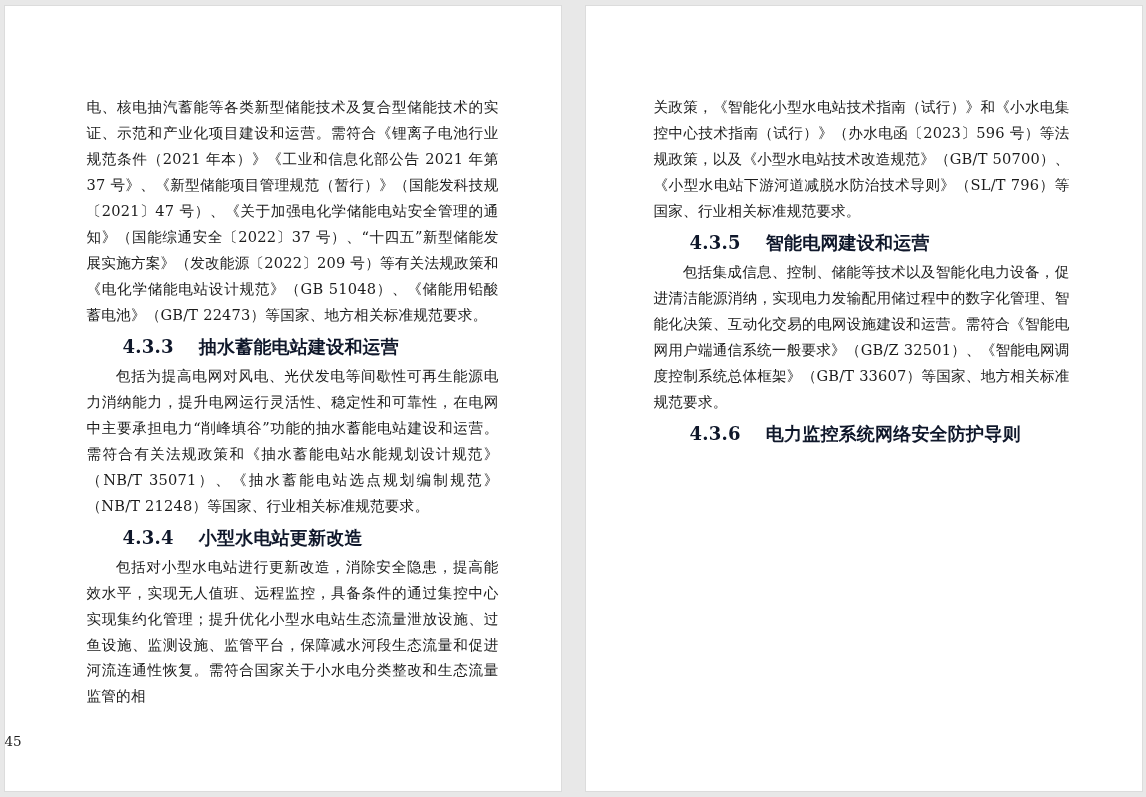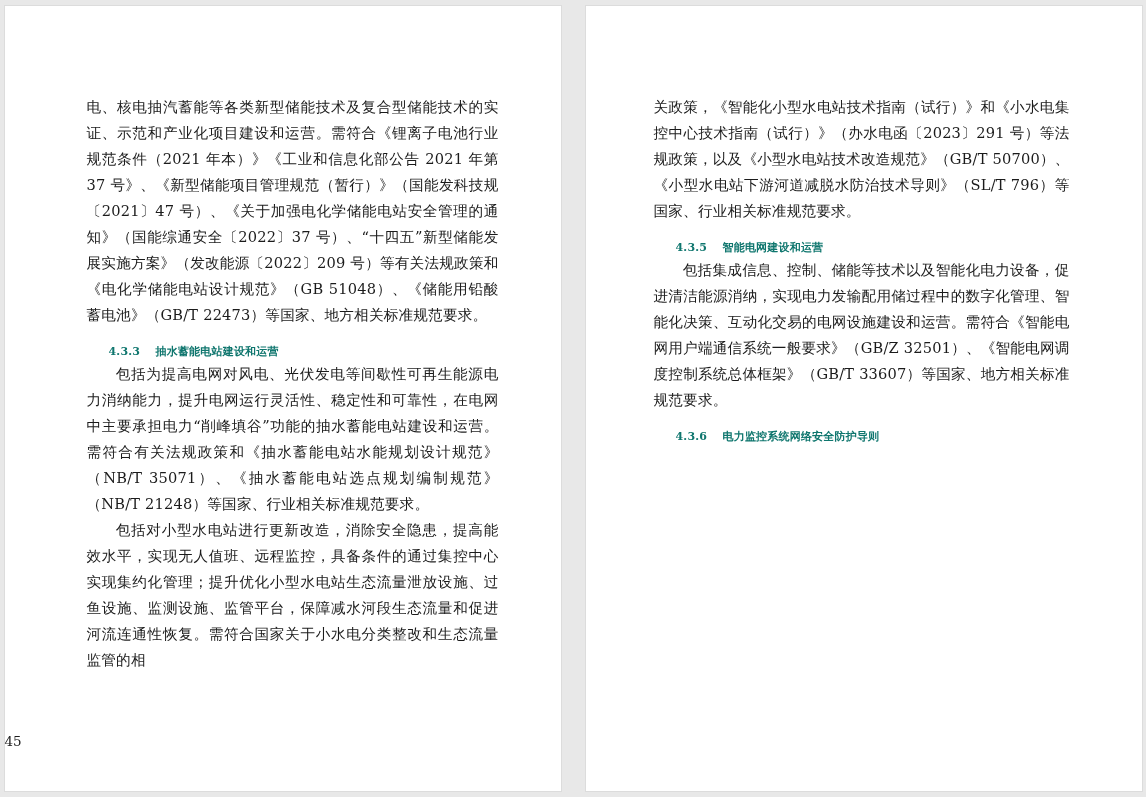--- a/index.html
+++ b/index.html
@@ -45,24 +45,24 @@
     line-height: 1.78;
     color: #1b1b1b;
     text-align: justify;
     text-justify: inter-character;
     letter-spacing: 0.2px;
   }
   p.indent {
     text-indent: 2em;
   }
   .heading {
-    margin: 14px 0 0 0;
-    font-size: 11px;
+    margin: 3px 0 0 0;
+    font-size: 18px;
     line-height: 1.78;
-    color: #0f766e;
+    color: #0f172a;
     text-indent: 2em;
     font-weight: 600;
     letter-spacing: 0.2px;
   }
   .heading .num {
     font-weight: 600;
   }
   .heading .htext {
     margin-left: 1.4em;
     font-weight: 600;
@@ -84,28 +84,31 @@
 
 <div class="spread">
 
   <div class="page left">
     <div class="page-body">
       <p class="blk">电、核电抽汽蓄能等各类新型储能技术及复合型储能技术的实证、示范和产业化项目建设和运营。需符合《锂离子电池行业规范条件（2021 年本）》《工业和信息化部公告 2021 年第 37 号》、《新型储能项目管理规范（暂行）》（国能发科技规〔2021〕47 号）、《关于加强电化学储能电站安全管理的通知》（国能综通安全〔2022〕37 号）、“十四五”新型储能发展实施方案》（发改能源〔2022〕209 号）等有关法规政策和《电化学储能电站设计规范》（GB 51048）、《储能用铅酸蓄电池》（GB/T 22473）等国家、地方相关标准规范要求。</p>
       <div class="heading blk">
         <span class="num">4.3.3</span><span class="htext">抽水蓄能电站建设和运营</span>
       </div>
       <p class="blk indent">包括为提高电网对风电、光伏发电等间歇性可再生能源电力消纳能力，提升电网运行灵活性、稳定性和可靠性，在电网中主要承担电力“削峰填谷”功能的抽水蓄能电站建设和运营。需符合有关法规政策和《抽水蓄能电站水能规划设计规范》（NB/T 35071）、《抽水蓄能电站选点规划编制规范》（NB/T 21248）等国家、行业相关标准规范要求。</p>
+      <div class="heading blk">
+        <span class="num">4.3.4</span><span class="htext">小型水电站更新改造</span>
+      </div>
       <p class="blk indent">包括对小型水电站进行更新改造，消除安全隐患，提高能效水平，实现无人值班、远程监控，具备条件的通过集控中心实现集约化管理；提升优化小型水电站生态流量泄放设施、过鱼设施、监测设施、监管平台，保障减水河段生态流量和促进河流连通性恢复。需符合国家关于小水电分类整改和生态流量监管的相</p>
     </div>
     <div class="page-number">45</div>
   </div>
 
   <div class="page right">
     <div class="page-body">
-      <p class="blk">关政策，《智能化小型水电站技术指南（试行）》和《小水电集控中心技术指南（试行）》（办水电函〔2023〕291 号）等法规政策，以及《小型水电站技术改造规范》（GB/T 50700）、《小型水电站下游河道减脱水防治技术导则》（SL/T 796）等国家、行业相关标准规范要求。</p>
+      <p class="blk">关政策，《智能化小型水电站技术指南（试行）》和《小水电集控中心技术指南（试行）》（办水电函〔2023〕596 号）等法规政策，以及《小型水电站技术改造规范》（GB/T 50700）、《小型水电站下游河道减脱水防治技术导则》（SL/T 796）等国家、行业相关标准规范要求。</p>
       <div class="heading blk">
         <span class="num">4.3.5</span><span class="htext">智能电网建设和运营</span>
       </div>
       <p class="blk indent">包括集成信息、控制、储能等技术以及智能化电力设备，促进清洁能源消纳，实现电力发输配用储过程中的数字化管理、智能化决策、互动化交易的电网设施建设和运营。需符合《智能电网用户端通信系统一般要求》（GB/Z 32501）、《智能电网调度控制系统总体框架》（GB/T 33607）等国家、地方相关标准规范要求。</p>
       <div class="heading blk">
         <span class="num">4.3.6</span><span class="htext">电力监控系统网络安全防护导则</span>
       </div>
     </div>
   </div>
 

